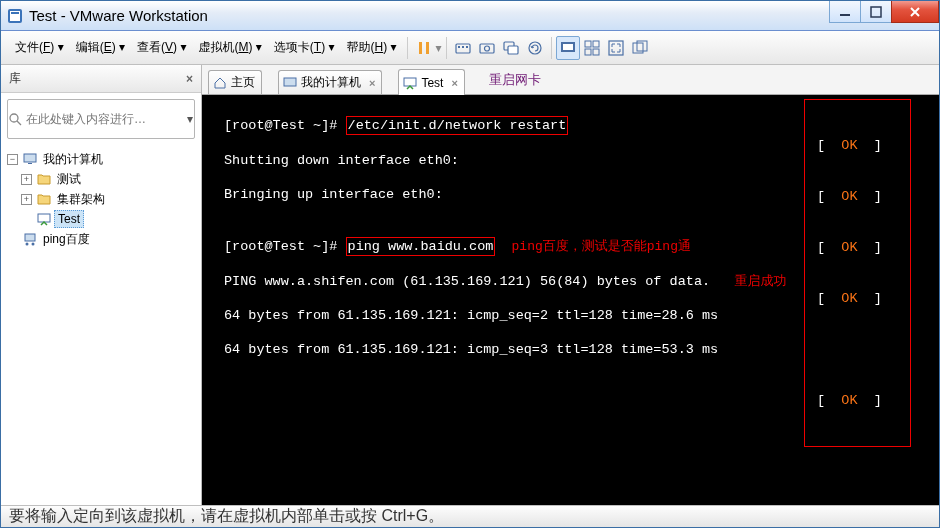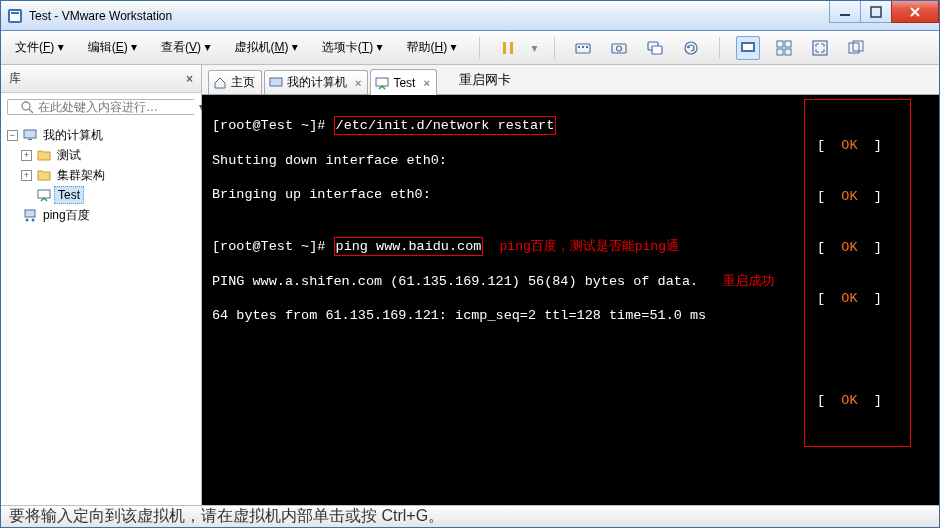--- a/index.html
+++ b/index.html
@@ -1,54 +1,54 @@
 <!DOCTYPE html>
 <html><head>
 <meta charset="utf-8">
 <style>
 *{box-sizing:border-box;margin:0;padding:0}
 body{font-family:"Microsoft YaHei","Segoe UI",Tahoma,sans-serif;font-size:12px;background:#ece9d8;overflow:hidden}
 .window{width:940px;height:528px;border:1px solid #3a6ea5;display:flex;flex-direction:column;background:#fff}
 .titlebar{height:30px;background:linear-gradient(#fff,#e4ecf7 40%,#cde0f7);display:flex;align-items:center;padding:0 0 0 6px;border-bottom:1px solid #6a8ecf}
 .titlebar .icon{width:16px;height:16px;margin-right:6px}
-.titlebar .title{flex:1;font-size:12px;color:#000}
+.titlebar .title{flex:1;font-size:15px;color:#000}
 .winbtns{display:flex;align-items:stretch;height:22px;align-self:flex-start}
 .winbtn{width:32px;height:22px;display:flex;align-items:center;justify-content:center;border:1px solid #7ba7d4;border-top:none;background:linear-gradient(#f2f7fe,#d0e3fb);margin-left:-1px}
 .winbtn.close{width:48px;background:linear-gradient(#f29a8f,#e4543f 40%,#d43a22);border-color:#a32c18}
 .winbtn svg{width:12px;height:12px}
-.menubar{height:34px;background:linear-gradient(#fdfdfd,#e8e8e8);border-bottom:1px solid #bfbfbf;display:flex;align-items:center;padding:0 8px;gap:12px}
+.menubar{height:34px;background:linear-gradient(#fdfdfd,#e8e8e8);border-bottom:1px solid #bfbfbf;display:flex;align-items:center;padding:0 8px;gap:0}
 .menuitem{padding:4px 6px;font-size:12px;color:#000}
 .menuitem u{text-decoration:underline}
 .menusep{width:1px;height:22px;background:#ccc;margin:0 4px}
 .tbicon{width:24px;height:24px;display:flex;align-items:center;justify-content:center;border:1px solid transparent;border-radius:2px}
 .tbicon.active{border-color:#7ba7d4;background:#d8e8fb}
 .body{flex:1;display:flex;min-height:0}
 .sidebar{width:201px;border-right:1px solid #bababa;display:flex;flex-direction:column;background:#fff}
 .sidehdr{height:28px;background:linear-gradient(#fdfdfd,#e8e8e8);border-bottom:1px solid #ccc;display:flex;align-items:center;padding:0 8px;font-size:12px;color:#333;justify-content:space-between}
 .sidehdr .x{color:#666;font-weight:bold;cursor:pointer}
 .searchrow{padding:6px}
-.searchbox{display:flex;align-items:center;border:1px solid #b5b5b5;border-radius:2px;height:16px;padding:0 12px;background:#fff}
+.searchbox{display:flex;align-items:center;border:1px solid #b5b5b5;border-radius:2px;height:40px;padding:0 0;background:#fff}
 .searchbox svg{flex:none}
 .searchbox input{flex:1;border:none;outline:none;font-size:12px;padding:0 4px;color:#555}
 .searchbox .dd{color:#555;padding:0 2px}
 .tree{flex:1;overflow:auto;padding:4px 0;font-size:12px}
 .treeitem{display:flex;align-items:center;height:20px;padding-left:6px;gap:2px;white-space:nowrap}
 .expander{width:11px;height:11px;border:1px solid #8e8e8e;background:#fff;display:flex;align-items:center;justify-content:center;font-size:9px;line-height:1;color:#555;margin-right:2px}
 .expander.none{border:none;background:none}
 .treeicon{width:16px;height:16px;display:flex;align-items:center;justify-content:center}
 .treelabel{padding:1px 3px}
 .treelabel.sel{background:#cce4f7;border:1px dotted #5a9bd6}
 .indent1{padding-left:20px}
 .main{flex:1;display:flex;flex-direction:column;min-width:0}
 .tabbar{height:30px;display:flex;align-items:flex-end;background:#f4f4f4;border-bottom:1px solid #aaa;padding:0 6px}
-.tab{height:24px;border:1px solid #aaa;border-bottom:none;background:linear-gradient(#fff,#eee);display:flex;align-items:center;padding:0 6px 0 4px;margin-right:2px;border-radius:3px 3px 0 0;font-size:12px;gap:4px}
+.tab{height:24px;border:1px solid #aaa;border-bottom:none;background:linear-gradient(#fff,#eee);display:flex;align-items:center;padding:0 6px 0 4px;margin-right:16px;border-radius:3px 3px 0 0;font-size:12px;gap:4px}
 .tab.active{background:#fff;height:26px;position:relative;top:1px}
 .tab .close{color:#888;font-weight:bold;margin-left:4px;font-size:11px}
-.tabann{color:#000000;font-size:13px;margin-left:20px;align-self:center;font-family:"Microsoft YaHei",sans-serif}
-.terminal{flex:1;background:#000;color:#fff;font-family:"Courier New",monospace;font-size:13.5px;line-height:17px;padding:4px 10px;position:relative;overflow:hidden;white-space:pre}
+.tabann{color:#701a75;font-size:13px;margin-left:8px;align-self:center;font-family:"Microsoft YaHei",sans-serif}
+.terminal{flex:1;background:#000;color:#fff;font-family:"Courier New",monospace;font-size:13.5px;line-height:17px;padding:4px 22px;position:relative;overflow:hidden;white-space:pre}
 .terminal .line{display:block}
 .terminal .ok{color:#00d000}
 .terminal .redbox{border:1.5px solid #e00;padding:0 1px;display:inline-block}
 .terminal .redtext{color:#e00;font-family:Liberation Mono, monospace;font-size:13px}
 .okcol{position:absolute;right:28px;top:4px;border:1.5px solid #e00;padding:3px 12px 3px 12px;line-height:17px}
 .okcol div{white-space:pre}
 .okcol .ok{color:#f97316}
 .status{height:22px;background:linear-gradient(#fdfdfd,#e5e5e5);border-top:1px solid #bfbfbf;display:flex;align-items:center;padding:0 8px;font-size:16px;color:#333}
 svg{display:block}
 </style>
@@ -259,21 +259,22 @@
         <span class="tabann">重启网卡</span>
       </div>
 
       <div class="terminal">
 <span class="line"><span>[root@Test ~]# </span><span class="redbox">/etc/init.d/network restart</span></span>
 <span class="line">Shutting down interface eth0:</span>
 <span class="line">Bringing up interface eth0:</span>
 <span class="line"></span>
 <span class="line"><span>[root@Test ~]# </span><span class="redbox">ping www.baidu.com</span>  <span class="redtext">ping百度，测试是否能ping通</span></span>
 <span class="line"><span>PING www.a.shifen.com (61.135.169.121) 56(84) bytes of data.</span>   <span class="redtext">重启成功</span></span>
-<span class="line">64 bytes from 61.135.169.121: icmp_seq=2 ttl=128 time=51.0 ms</span>
+<span class="line">64 bytes from 61.135.169.121: icmp_seq=2 ttl=128 time=28.6 ms</span>
+<span class="line">64 bytes from 61.135.169.121: icmp_seq=3 ttl=128 time=53.3 ms</span>
 
 
 
 
 
 
 
         <div class="okcol">
           <div><span>[  </span><span class="ok">OK</span><span>  ]</span></div>
           <div><span>[  </span><span class="ok">OK</span><span>  ]</span></div>

